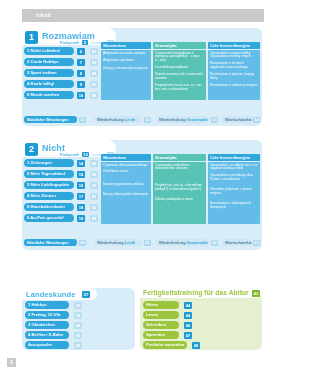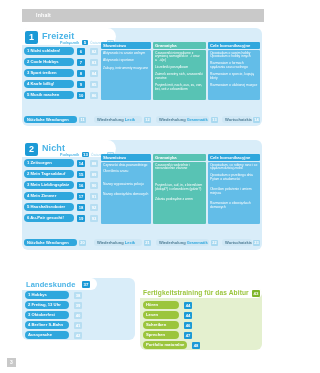--- a/index.html
+++ b/index.html
@@ -156,21 +156,21 @@
 
 <div class="topbar">
   <span class="label">Inhalt</span>
 </div>
 
 <div class="unit" style="left:22px;top:28px;width:240px;height:98px;">
 
   <div class="unit-head" style="left:0;top:0;width:94px;height:17px;"></div>
 
   <div class="badge" style="left:3px;top:3px;">1</div>
-  <div class="unit-title" style="left:20px;top:3px;">Freizeit</div>
+  <div class="unit-title" style="left:20px;top:3px;">Rozmawiam</div>
   <div class="sub-pod" style="left:38px;top:12.5px;">Podręcznik</div>
   <div class="pg" style="left:60px;top:11.5px;width:6px;height:5.5px;line-height:5.5px;">5</div>
   <div class="sub-cwi" style="left:68px;top:12.5px;">Ćwiczenia</div>
   <div class="pg light" style="left:85px;top:11.5px;width:7px;height:5.5px;line-height:5.5px;">82</div>
 
   <div class="lesson" style="left:2px;top:19px;width:50px;">1 Nicht schlafen!</div>
   <div class="pgnum" style="left:55px;top:19.5px;">6</div>
   <div class="pgnum pale" style="left:68px;top:19.5px;">82</div>
 
   <div class="lesson" style="left:2px;top:30px;width:50px;">2 Coole Hobbys</div>
@@ -303,21 +303,21 @@
   <div class="foot pale" style="left:134px;top:99px;width:53px;">
     <span>Wiederholung</span>
     <span class="hl">Grammatik</span>
   </div>
   <div class="footpg" style="left:189px;top:99.5px;">22</div>
 
   <div class="foot pale" style="left:200px;top:99px;width:30px;">Wortschatzkiste</div>
   <div class="footpg" style="left:231px;top:99.5px;">23</div>
 </div>
 
-<div class="card blue" style="left:22px;top:278px;width:113px;height:62px;">
+<div class="card blue" style="left:22px;top:288px;width:113px;height:62px;">
   <div class="card-head" style="left:0;top:0;width:75px;height:12px;"></div>
   <div class="card-title blue" style="left:4px;top:1.5px;">Landeskunde</div>
   <div class="card-badge blue" style="left:60px;top:2.5px;">37</div>
 
   <div class="row-b blue" style="left:3px;top:13px;width:44px;">1 Hobbys</div>
   <div class="pgnum pale" style="left:52px;top:13.5px;">38</div>
 
   <div class="row-b blue" style="left:3px;top:23px;width:44px;">2 Freitag, 13 Uhr</div>
   <div class="pgnum pale" style="left:52px;top:23.5px;">39</div>
 

